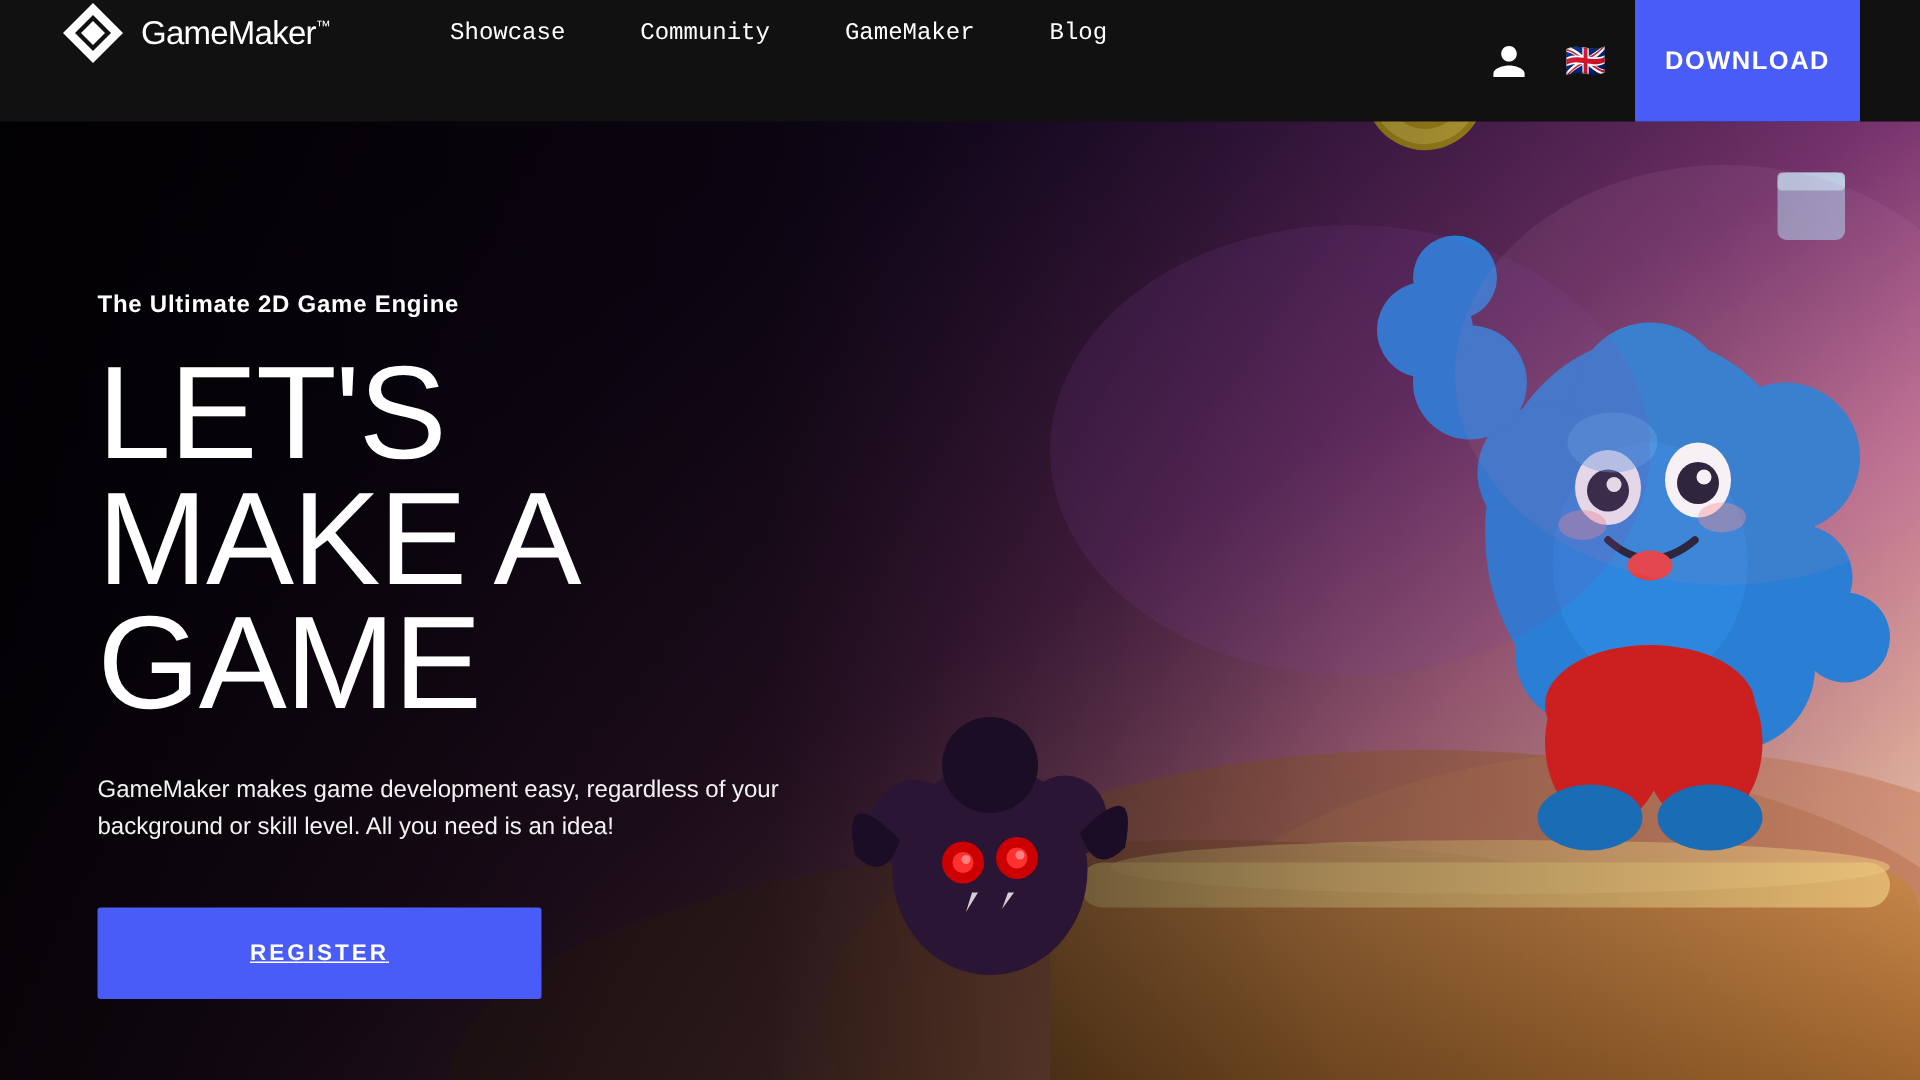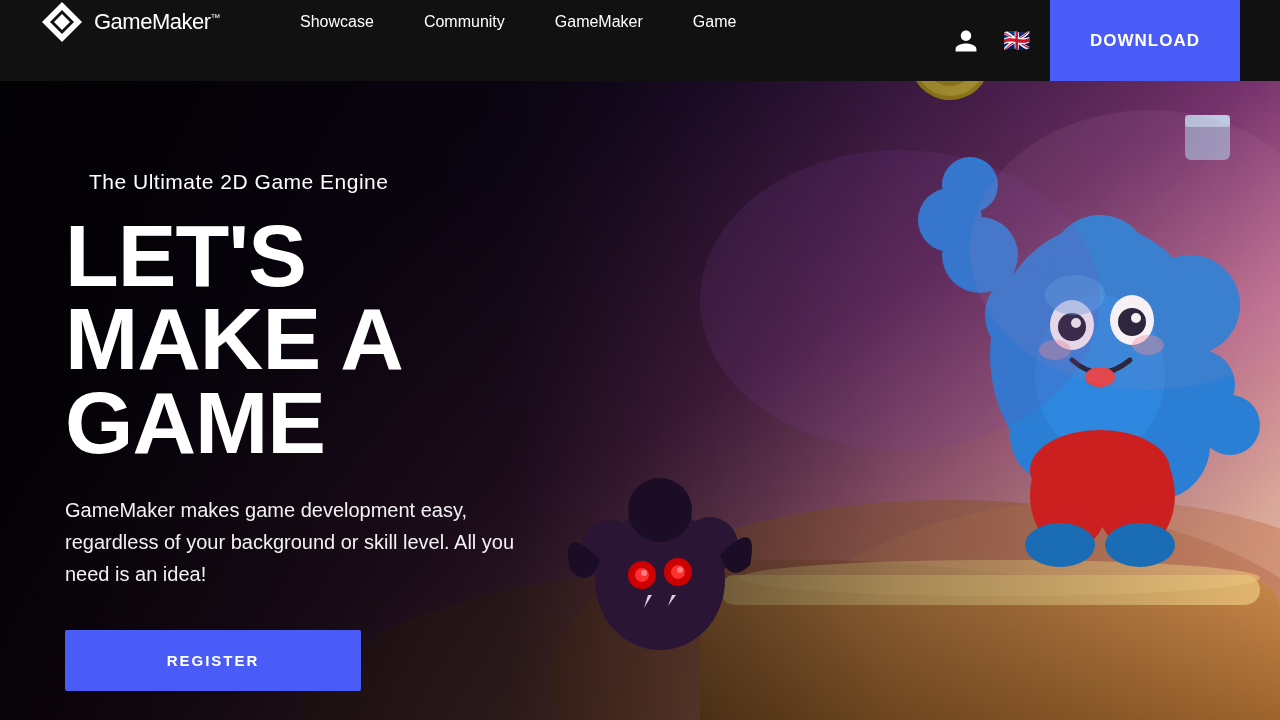--- a/index.html
+++ b/index.html
@@ -58,20 +58,21 @@
       vertical-align: super;
       font-weight: normal;
     }
 
     .nav-links {
       display: flex;
       align-items: center;
       gap: 50px;
       list-style: none;
       margin-left: 80px;
+      font-family: Liberation Mono, monospace;
     }
 
     .nav-links a {
       color: #fff;
       text-decoration: none;
       font-size: 16px;
       font-weight: 500;
     }
 
     .nav-right {
@@ -98,21 +99,21 @@
     .user-icon svg {
       fill: #fff;
       width: 26px;
       height: 26px;
     }
 
     .download-btn {
       background: #4a5cf7;
       color: #fff;
       border: none;
-      padding: 0 40px;
+      padding: 0 20px;
       height: 81px;
       font-size: 17px;
       font-weight: 800;
       letter-spacing: 1px;
       cursor: pointer;
       text-transform: uppercase;
     }
 
     
     .hero {
@@ -151,58 +152,58 @@
       height: 639px;
       display: flex;
       flex-direction: column;
       justify-content: center;
       padding: 0 65px;
       padding-top: 60px;
     }
 
     .hero-subtitle {
       color: #fff;
-      font-size: 21px;
-      font-weight: 400;
+      font-size: 16px;
+      font-weight: 700;
       margin-bottom: 20px;
       letter-spacing: 0.5px;
-      margin-left: 24px;
     }
 
     .hero-title {
       color: #fff;
       font-size: 88px;
-      font-weight: 700;
+      font-weight: 400;
       line-height: 0.95;
       text-transform: uppercase;
       letter-spacing: -1px;
       margin-bottom: 30px;
     }
 
     .hero-description {
       color: #fff;
-      font-size: 20px;
+      font-size: 16px;
       line-height: 1.6;
       max-width: 490px;
       margin-bottom: 40px;
       opacity: 0.95;
     }
 
     .register-btn {
       background: #4a5cf7;
       color: #fff;
       border: none;
       width: 296px;
       height: 61px;
       font-size: 15px;
       font-weight: 800;
       letter-spacing: 2px;
       cursor: pointer;
       text-transform: uppercase;
       border-radius: 2px;
+      text-decoration: underline;
     }
 
     
     .scene-svg {
       position: absolute;
       top: 0; left: 0;
       width: 100%;
       height: 100%;
     }
 
@@ -357,21 +358,21 @@
         <li>
           <a href="#">Showcase</a>
         </li>
         <li>
           <a href="#">Community</a>
         </li>
         <li>
           <a href="#">GameMaker</a>
         </li>
         <li>
-          <a href="#">Game</a>
+          <a href="#">Blog</a>
         </li>
       </ul>
     </div>
 
     <div class="nav-right">
       <button class="nav-icon-btn user-icon">
         <svg viewBox="0 0 24 24" xmlns="http://www.w3.org/2000/svg">
           <path d="M12 12c2.7 0 4.8-2.1 4.8-4.8S14.7 2.4 12 2.4 7.2 4.5 7.2 7.2 9.3 12 12 12zm0 2.4c-3.2 0-9.6 1.6-9.6 4.8v2.4h19.2v-2.4c0-3.2-6.4-4.8-9.6-4.8z" fill="white"></path>
         </svg>
       </button>

